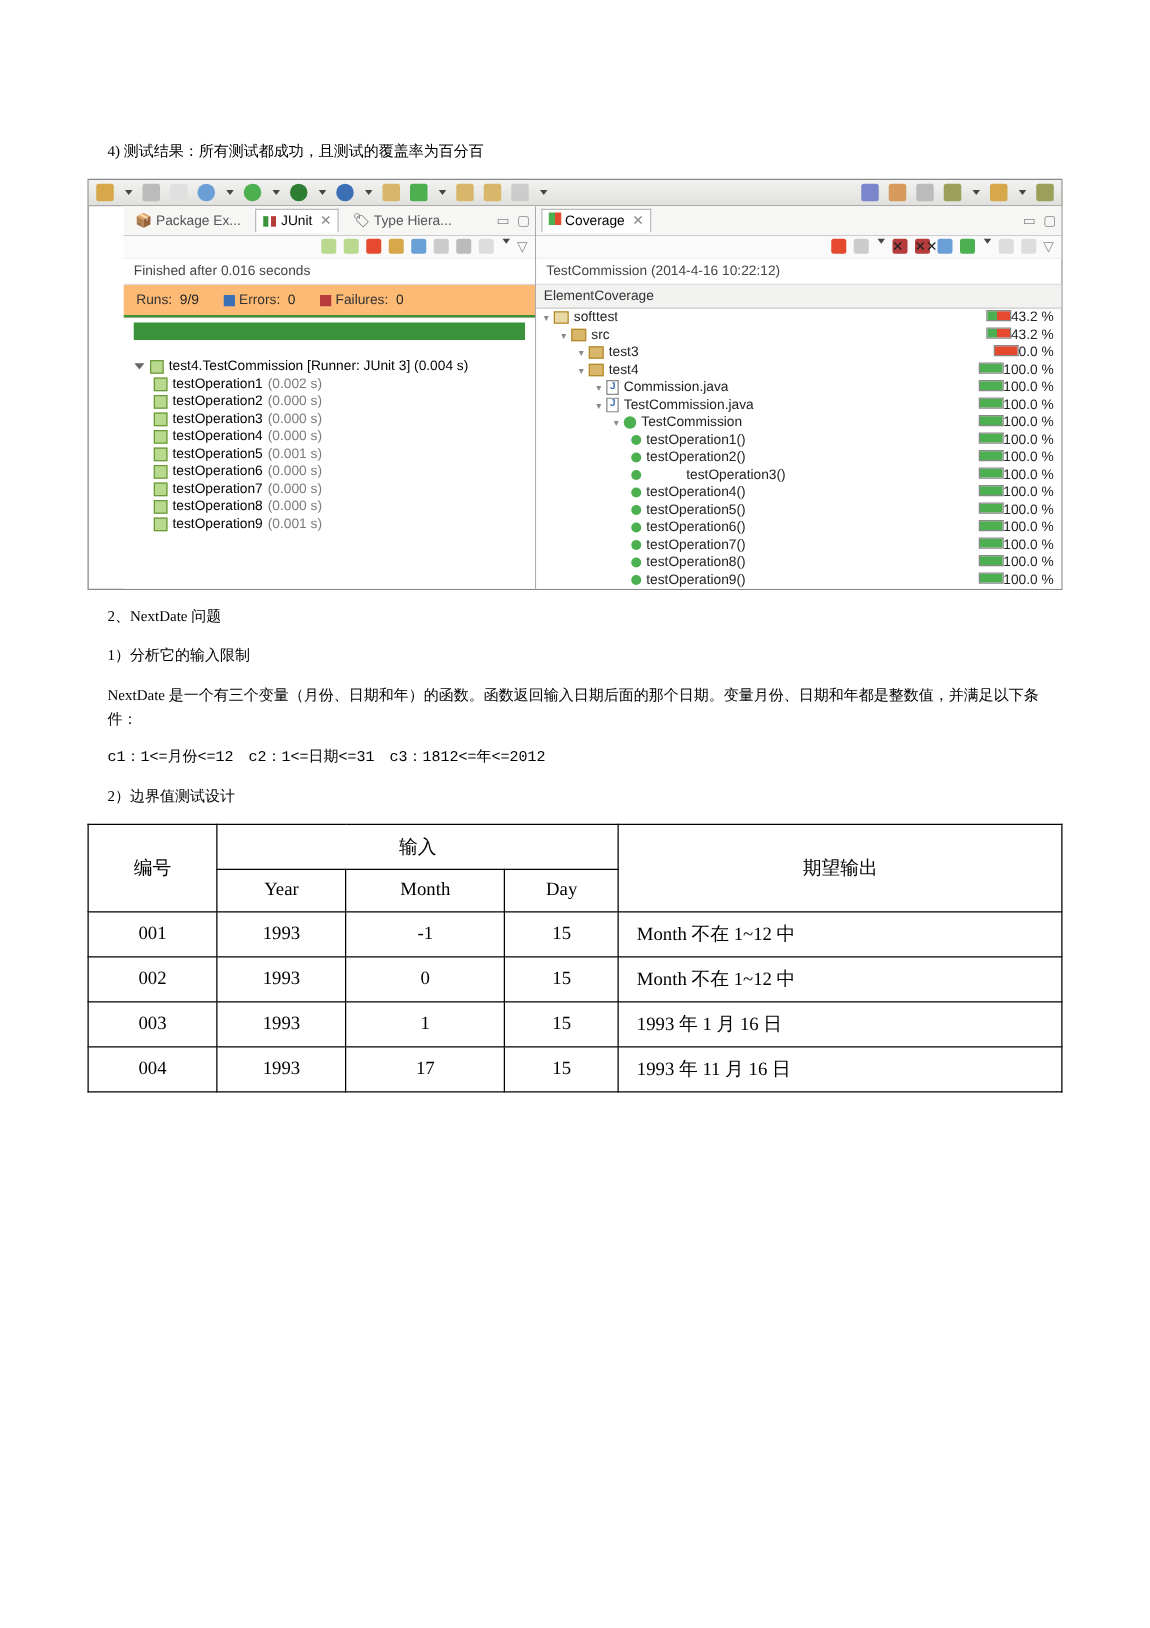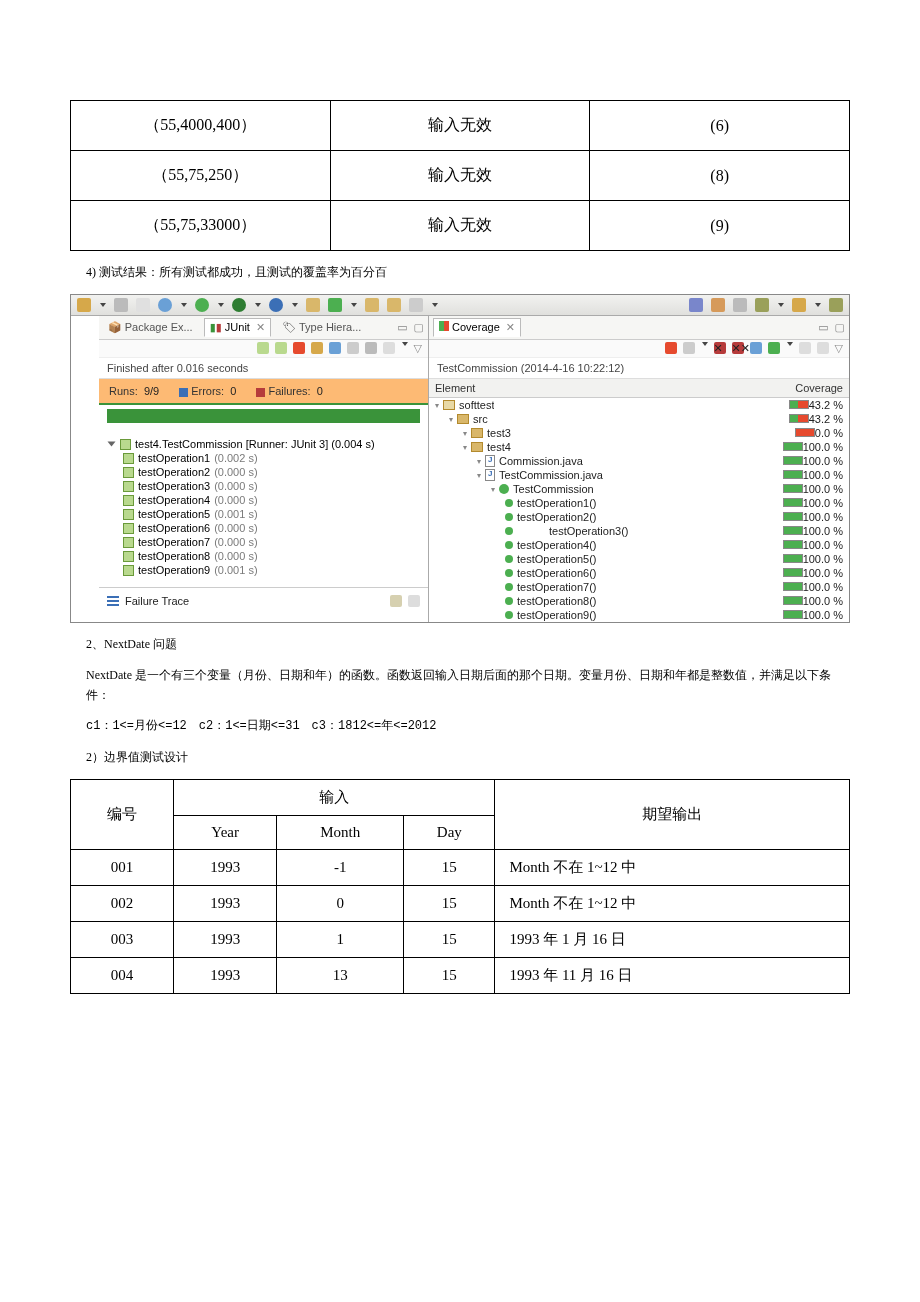--- a/index.html
+++ b/index.html
@@ -39,59 +39,40 @@
   .run-icon { width:11px; height:11px; background:#b9d98e; border:1px solid #6a9a3a; display:inline-block; }
   .test-name { color: #000; }
   .test-time { color: #7a7a7a; }
   .fail-trace { border-top: 1px solid #ccc; padding: 6px 8px; display: flex; align-items: center; gap: 6px; }
   .burger { display:inline-block; width:12px; }
   .burger span { display:block; height:2px; background:#3b6fb6; margin:2px 0; }
 
   .coverage-panel { flex: 1; background: #fff; }
   .cov-row { display: flex; align-items: center; justify-content: space-between; padding: 1px 6px; }
   .cov-left { display: flex; align-items: center; gap: 4px; white-space: nowrap; overflow: hidden; }
-  .cov-head { display: flex; justify-content: space-between; background: #f2f2f0; border-bottom: 1px solid #ccc; padding: 3px 6px; font-weight: normal; color: #333; }
+  .cov-head { display: flex; background: #f2f2f0; border-bottom: 1px solid #ccc; padding: 3px 6px; font-weight: normal; color: #333; }
   .cov-bar { width: 20px; height: 9px; display: inline-block; background: linear-gradient(90deg, #4caf50 var(--p,100%), #e64a2e 0); margin-left: 4px; border:1px solid #888; }
   .cov-pct { width: 48px; text-align: right; }
   .pkg-icon { width:12px; height:10px; background:#d9b76a; border:1px solid #b38a2e; display:inline-block; }
   .jfile-icon { width:10px; height:12px; background:#fff; border:1px solid #888; display:inline-block; position:relative; }
   .jfile-icon::after { content:"J"; position:absolute; font-size:8px; left:2px; top:-1px; color:#3b6fb6; font-weight:bold; }
   .class-icon { width:10px; height:10px; border-radius:50%; background:#4caf50; display:inline-block; }
   .method-icon { width:8px; height:8px; border-radius:50%; background:#4caf50; display:inline-block; }
 
   
   .b-table { width: 100%; border-collapse: collapse; }
   .b-table th, .b-table td { border: 1px solid #000; padding: 8px 6px; text-align: center; font-size: 15px; font-weight: normal; }
   .b-table td.left { text-align: left; padding-left: 14px; }
   .b-table th { font-family: "SimSun", serif; }
 </style>
 </head>
 <body>
 
 <div class="page">
 
-  <table class="top-table">
-    <tbody id="top-tbody">
-        <tr>
-          <td>（55,4000,400）</td>
-          <td>输入无效</td>
-          <td>(6)</td>
-        </tr>
-        <tr>
-          <td>（55,75,250）</td>
-          <td>输入无效</td>
-          <td>(8)</td>
-        </tr>
-        <tr>
-          <td>（55,75,33000）</td>
-          <td>输入无效</td>
-          <td>(9)</td>
-        </tr>
-      </tbody>
-  </table>
 
   <p class="para">4) 测试结果：所有测试都成功，且测试的覆盖率为百分百</p>
 
   <div class="ide">
     <div class="toolbar">
       <span class="tb-icon" style="background:#d6a84a"></span>
         <span class="arrow-down"></span>
       <span class="tb-icon" style="background:#bbb"></span>
       <span class="tb-icon" style="background:#e0e0e0"></span>
       <span class="tb-icon" style="background:#6aa0d6; border-radius:50%"></span>
@@ -199,31 +180,20 @@
                 <span class="run-icon"></span>
                 <span class="test-name">testOperation8</span> 
                 <span class="test-time">(0.000 s)</span>
               </div>
               <div class="tree-row">
                 <span class="run-icon"></span>
                 <span class="test-name">testOperation9</span> 
                 <span class="test-time">(0.001 s)</span>
               </div>
             </div>
-        </div>
-        <div class="fail-trace">
-          <span class="burger">
-              <span></span>
-              <span></span>
-              <span></span>
-            </span>
-          <span>Failure Trace</span>
-          <span style="flex:1"></span>
-          <span class="mini-icon" style="background:#d6d0b0"></span>
-          <span class="mini-icon" style="background:#ddd"></span>
         </div>
       </div>
 
       <div class="coverage-panel">
         <div class="panel-tabs">
           <span class="tab active">
             <span style="display:inline-block;width:10px;height:10px;background:linear-gradient(90deg,#4caf50 50%,#e64a2e 0);"></span>
             <span>Coverage</span> <span class="x">✕</span>
           </span>
           <span style="flex:1"></span>
@@ -367,20 +337,21 @@
                 <span>testOperation9()</span>
               </span>
               <span><span class="cov-bar" style="--p:100%"></span><span class="cov-pct">100.0 %</span></span>
             </div>
           </div>
       </div>
     </div>
   </div>
 
   <p class="para">2、NextDate 问题</p>
+  <p class="para">1）分析它的输入限制</p>
   <p class="para">NextDate 是一个有三个变量（月份、日期和年）的函数。函数返回输入日期后面的那个日期。变量月份、日期和年都是整数值，并满足以下条件：</p>
   <p class="para" style="font-family:'Courier New',monospace;">c1：1&lt;=月份&lt;=12　c2：1&lt;=日期&lt;=31　c3：1812&lt;=年&lt;=2012</p>
   <p class="para">2）边界值测试设计</p>
 
   <table class="b-table">
     <thead>
       <tr>
         <th rowspan="2">编号</th>
         <th colspan="3">输入</th>
         <th rowspan="2">期望输出</th>
@@ -409,20 +380,20 @@
         <tr>
           <td>003</td>
           <td>1993</td>
           <td>1</td>
           <td>15</td>
           <td class="left">1993 年 1 月 16 日</td>
         </tr>
         <tr>
           <td>004</td>
           <td>1993</td>
-          <td>13</td>
+          <td>17</td>
           <td>15</td>
           <td class="left">1993 年 11 月 16 日</td>
         </tr>
       </tbody>
   </table>
 
 </div>
 
 </body></html>

